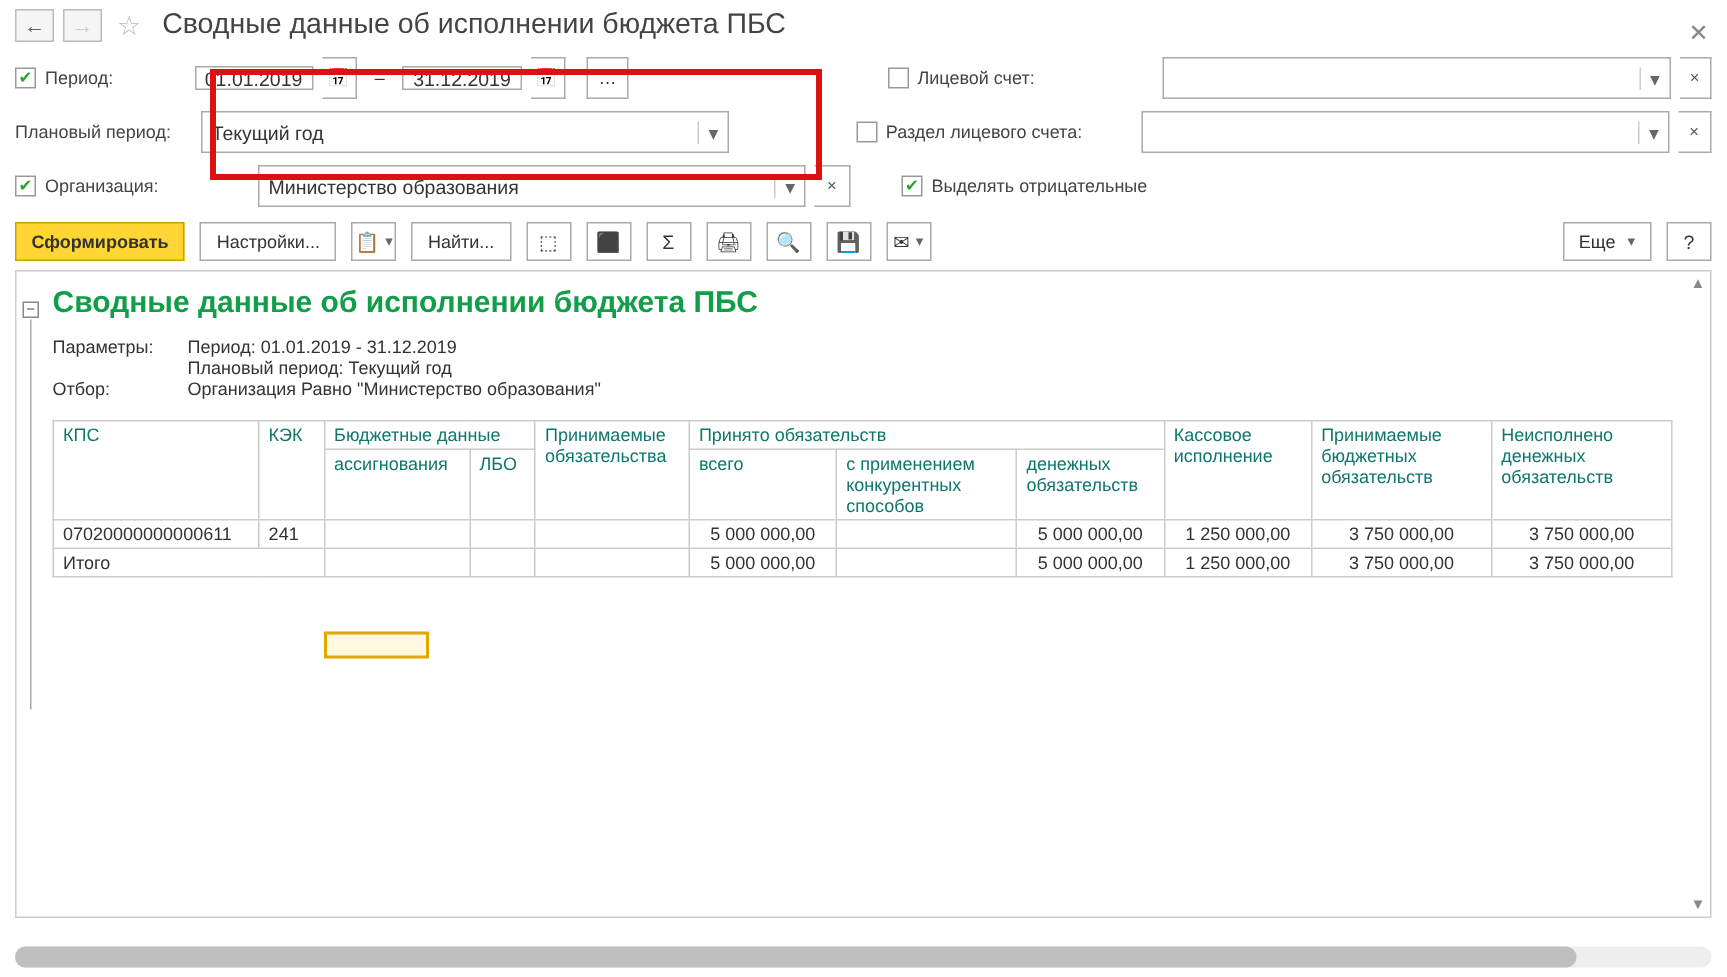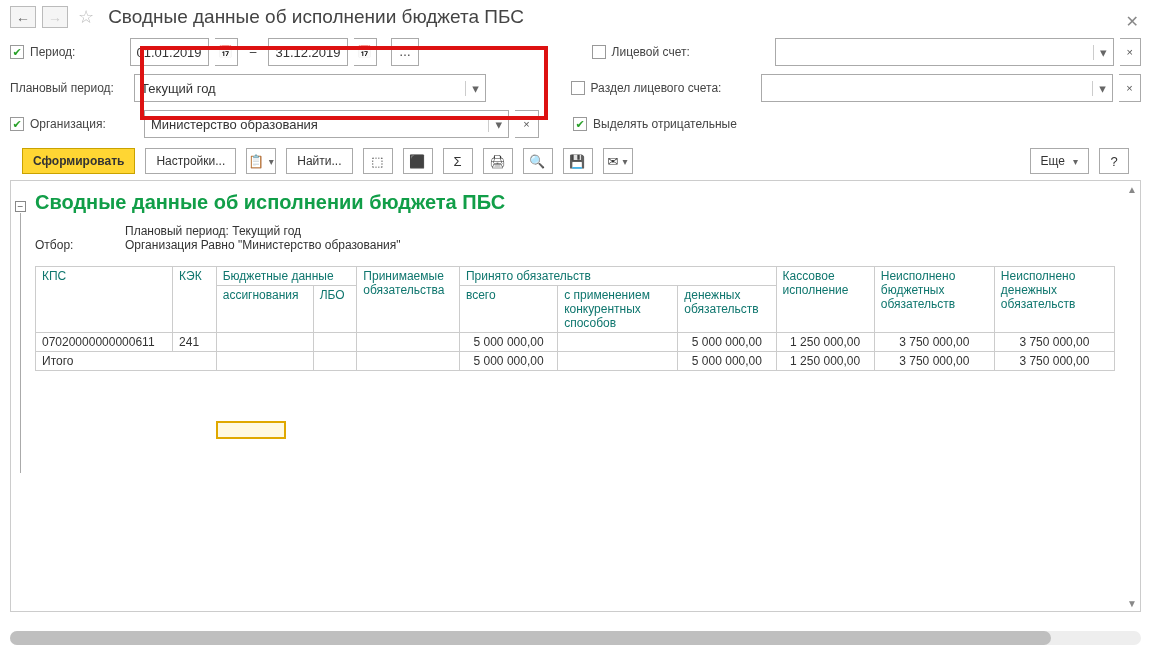--- a/index.html
+++ b/index.html
@@ -50,21 +50,21 @@
     display: inline-flex; align-items: center; justify-content: center;
     background: #fff;
   }
   .check.on::after {
     content: "✔"; color: #2aa12a; font-size: 11px; line-height: 11px;
   }
   .label { color: #444; text-align: center; }
   .lbl-col { width: 128px; display:flex; align-items:center; gap:6px; }
   .lbl-col2 { width: 200px; display:flex; align-items:center; gap:6px;margin-left:45px; }
   .date-input {
-    width: 85px; height: 28px;
+    width: 85px; height: 16px;
     border: 1px solid #aaa;
     padding: 0 6px;
     display: flex; align-items: center;
     background: #fff;
     font-size: 13px;
   }
   .cal-btn {
     width: 26px; height: 28px;
     border: 1px solid #aaa;
     border-left: none;
@@ -91,39 +91,39 @@
     font-size: 13px;
   }
   .select .dd {
     margin-left: auto;
     border-left: 1px solid #ccc;
     padding-left: 6px;
     color: #666;
     cursor: pointer;
   }
   .select.plan { width: 380px; }
-  .select.org  { width: 365px; }
+  .select.org  { width: 365px; margin-left: 28px; }
   .select.acct { width: 380px; }
   .clr-btn {
     width: 24px; height: 28px;
     border: 1px solid #aaa;
     border-left: none;
     display: flex; align-items: center; justify-content: center;
     background: #fff;
     cursor: pointer;
     font-size: 11px; color: #555;
   }
   .red-box {
     position: absolute;
     border: 4px solid #d11;
     pointer-events: none;
   }
   .toolbar {
     display: flex; align-items: center;
-    padding: 6px 22px;
+    padding: 6px 10px;
     gap: 10px;
   }
   .btn {
     height: 26px;
     border: 1px solid #aaa;
     background: #fff;
     padding: 0 10px;
     display: flex; align-items: center;
     cursor: pointer;
     font-size: 12px;
@@ -318,38 +318,42 @@
   <div class="vscroll">
     <div class="arrow">▲</div>
     <div style="flex:1"></div>
     <div class="arrow" style="position:absolute;bottom:0;width:100%">▼</div>
   </div>
 
   <div class="report-inner">
     <div class="rpt-title">Сводные данные об исполнении бюджета ПБС</div>
 
     <div class="info-row">
+      <span class="info-lbl">Параметры:</span>
+      <span>Период: 01.01.2019 - 31.12.2019</span>
+    </div>
+    <div class="info-row">
       <span class="info-lbl"></span>
       <span>Плановый период: Текущий год</span>
     </div>
     <div class="info-row">
       <span class="info-lbl">Отбор:</span>
       <span>Организация Равно "Министерство образования"</span>
     </div>
 
     <table class="table">
       <tbody>
           <tr>
         <th rowspan="2" style="width:115px">КПС</th>
         <th rowspan="2" style="width:40px">КЭК</th>
         <th colspan="2">Бюджетные данные</th>
         <th rowspan="2" style="width:90px">Принимаемые обязательства</th>
         <th colspan="3">Принято обязательств</th>
         <th rowspan="2" style="width:90px">Кассовое исполнение</th>
-        <th rowspan="2" style="width:110px">Неисполнено бюджетных обязательств</th>
+        <th rowspan="2" style="width:110px">Принимаемые бюджетных обязательств</th>
         <th rowspan="2" style="width:110px">Неисполнено денежных обязательств</th>
       </tr>
       <tr>
         <th style="width:85px">ассигнования</th>
         <th style="width:40px">ЛБО</th>
         <th style="width:90px">всего</th>
         <th style="width:110px">с применением конкурентных способов</th>
         <th style="width:90px">денежных обязательств</th>
       </tr>
       <tr>

